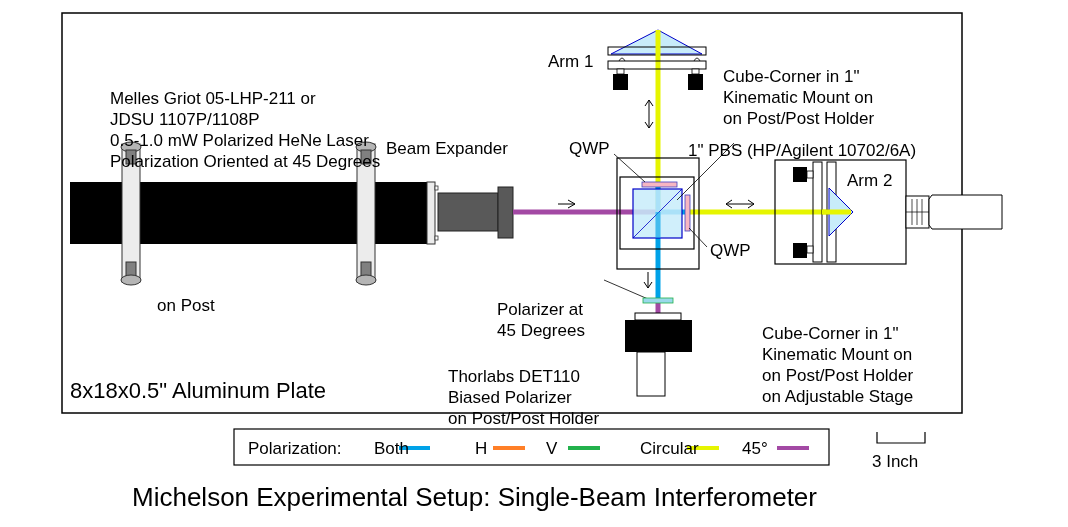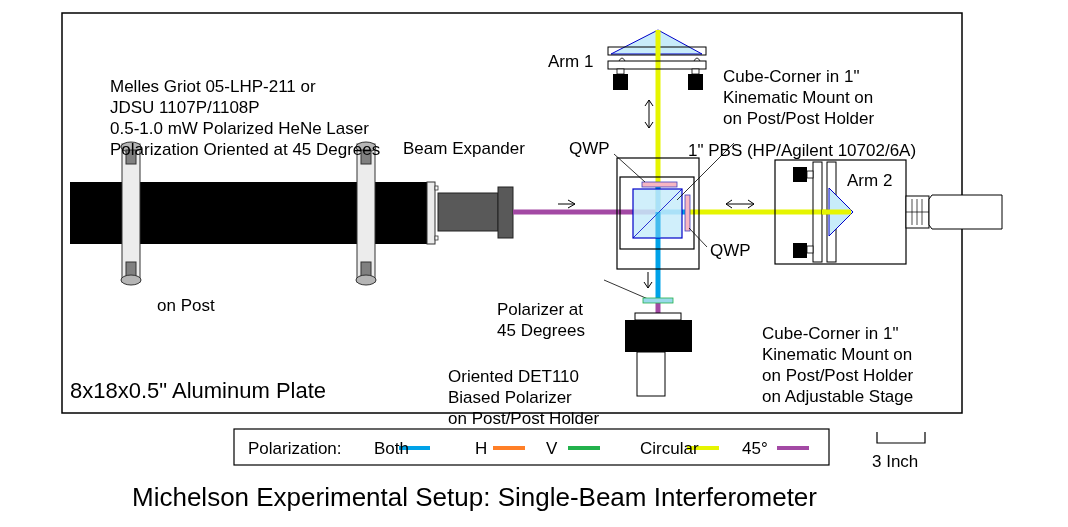--- a/index.html
+++ b/index.html
@@ -126,42 +126,42 @@
   <rect x="234" y="429" width="595" height="36" fill="#fff" stroke="#000" stroke-width="1.2"></rect>
   <line x1="399" y1="448" x2="430" y2="448" stroke="#00a2e8" stroke-width="4"></line>
   <line x1="493" y1="448" x2="525" y2="448" stroke="#ff7f27" stroke-width="4"></line>
   <line x1="568" y1="448" x2="600" y2="448" stroke="#22b14c" stroke-width="4"></line>
   <line x1="687" y1="448" x2="719" y2="448" stroke="#e6f500" stroke-width="4"></line>
   <line x1="777" y1="448" x2="809" y2="448" stroke="#a349a4" stroke-width="4"></line>
 
   <polyline points="877,432 877,443 925,443 925,432" fill="none" stroke="#000" stroke-width="1.2"></polyline>
 </svg>
 
-<div class="lbl" style="left:110px;top:34px;">
+<div class="lbl" style="left:110px;top:46px;">
   <div>Melles Griot 05-LHP-211 or</div><div>JDSU 1107P/1108P</div><div>0.5-1.0 mW Polarized HeNe Laser</div><div>Polarization Oriented at 45 Degrees</div>
 </div>
 <div class="lbl" style="left:157px;top:253px;">
   <div>on Post</div>
 </div>
-<div class="lbl" style="left:403px;top:138px;">Beam Expander</div>
+<div class="lbl" style="left:386px;top:138px;">Beam Expander</div>
 <div class="lbl" style="left:548px;top:51px;">Arm 1</div>
 <div class="lbl" style="left:847px;top:170px;">Arm 2</div>
 <div class="lbl" style="left:723px;top:24px;">
   <div>Cube-Corner in 1"</div><div>Kinematic Mount on</div><div>on Post/Post Holder</div>
 </div>
 <div class="lbl" style="left:688px;top:98px;">
   <div>1" PBS (HP/Agilent 10702/6A)</div>
 </div>
 <div class="lbl" style="left:569px;top:138px;">QWP</div>
 <div class="lbl" style="left:710px;top:240px;">QWP</div>
 <div class="lbl" style="left:497px;top:257px;">
   <div>Polarizer at</div><div>45 Degrees</div>
 </div>
 <div class="lbl" style="left:448px;top:324px;">
-  <div>Oriented DET110</div><div>Biased Polarizer</div><div>on Post/Post Holder</div>
+  <div>Thorlabs DET110</div><div>Biased Polarizer</div><div>on Post/Post Holder</div>
 </div>
 <div class="lbl" style="left:762px;top:281px;">
   <div>Cube-Corner in 1"</div><div>Kinematic Mount on</div><div>on Post/Post Holder</div><div>on Adjustable Stage</div>
 </div>
 <div class="lbl big" style="left:70px;top:378px;">8x18x0.5" Aluminum Plate</div>
 
 <div class="lbl" style="left:248px;top:438px;">Polarization:</div>
 <div class="lbl" style="left:374px;top:438px;">Both</div>
 <div class="lbl" style="left:475px;top:438px;">H</div>
 <div class="lbl" style="left:546px;top:438px;">V</div>

